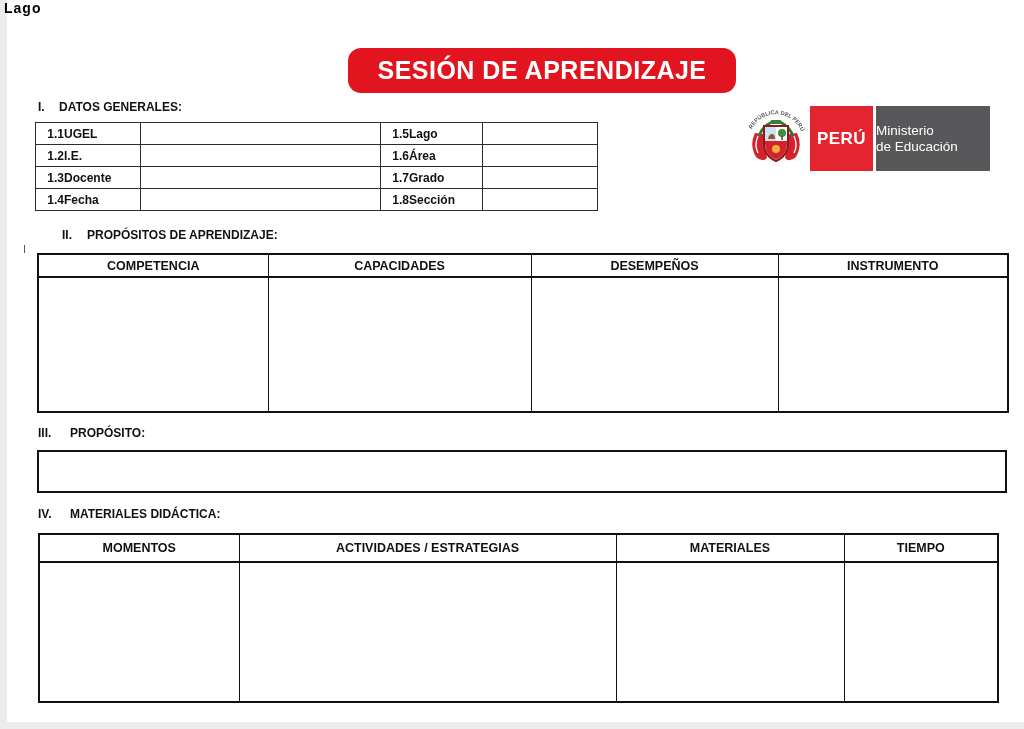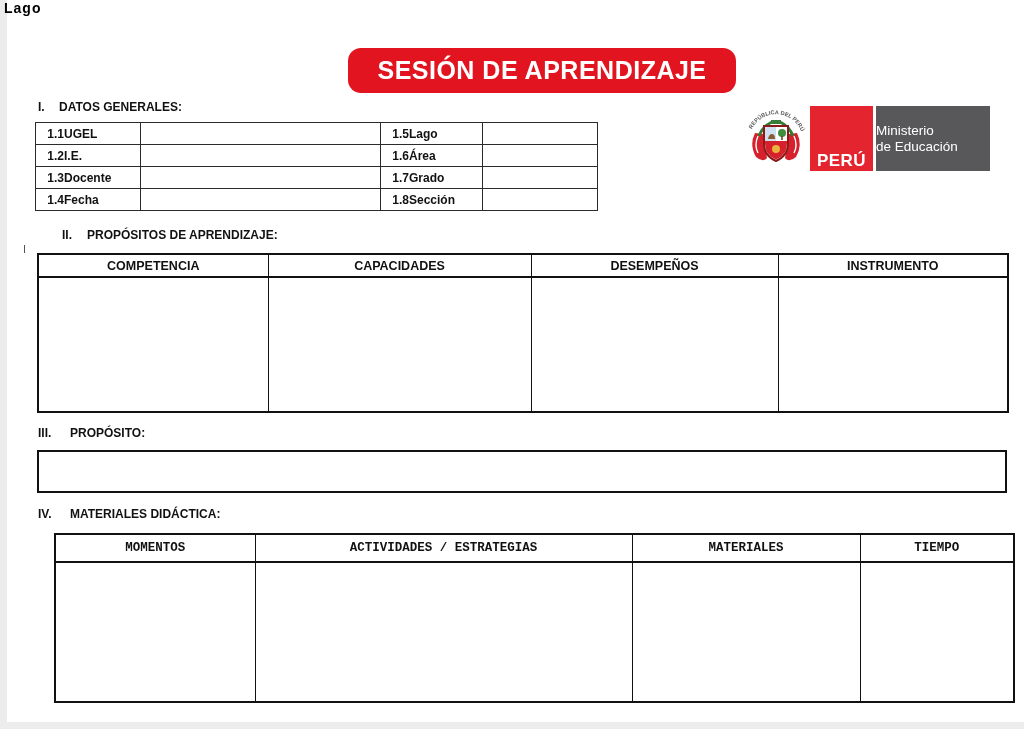--- a/index.html
+++ b/index.html
@@ -28,32 +28,32 @@
 
   .t1{left:35px;top:122px;width:562px;}
   .t1 td{border:1px solid #2b2b2b;height:21px;font-size:12px;font-weight:bold;padding-left:4px;}
   .t1 td .code{display:inline-block;width:24px;text-align:right;}
 
   .t-big{border:2px solid #111;}
   .t-big td{border:1px solid #111;font-size:12.5px;font-weight:bold;text-align:center;}
   .t-big tr.hdr td{height:21px;border-bottom:2px solid #111;}
   .t2{left:37px;top:253px;width:970px;}
   .t2 tr.body td{height:133px;}
-  .t4{left:54px;top:533px;width:959px;font-family:Liberation Mono, monospace;}
+  .t4{left:38px;top:533px;width:959px;}
   .t4 tr.hdr td{height:26px;}
   .t4 tr.body td{height:138px;}
 
   .box3{position:absolute;left:37px;top:450px;width:966px;height:39px;border:2px solid #111;background:#fff;}
 
   .cursor-artifact{position:absolute;left:24px;top:245px;width:1px;height:8px;background:#555;}
 
   .coat{position:absolute;left:746px;top:103px;width:60px;height:70px;}
   .logo-red{
     position:absolute;left:810px;top:106px;width:63px;height:65px;background:#e4252f;
-    display:flex;align-items:flex-end;justify-content:center;
+    display:flex;align-items:center;justify-content:center;
   }
   .logo-red span{color:#fff;font-weight:bold;font-size:17px;letter-spacing:.5px;}
   .logo-gray{
     position:absolute;left:876px;top:106px;width:114px;height:65px;background:#58585a;
     display:flex;flex-direction:column;justify-content:center;box-sizing:border-box;
   }
   .logo-gray span{color:#fff;font-size:13.5px;line-height:1.18;}
 </style>
 </head>
 <body>

